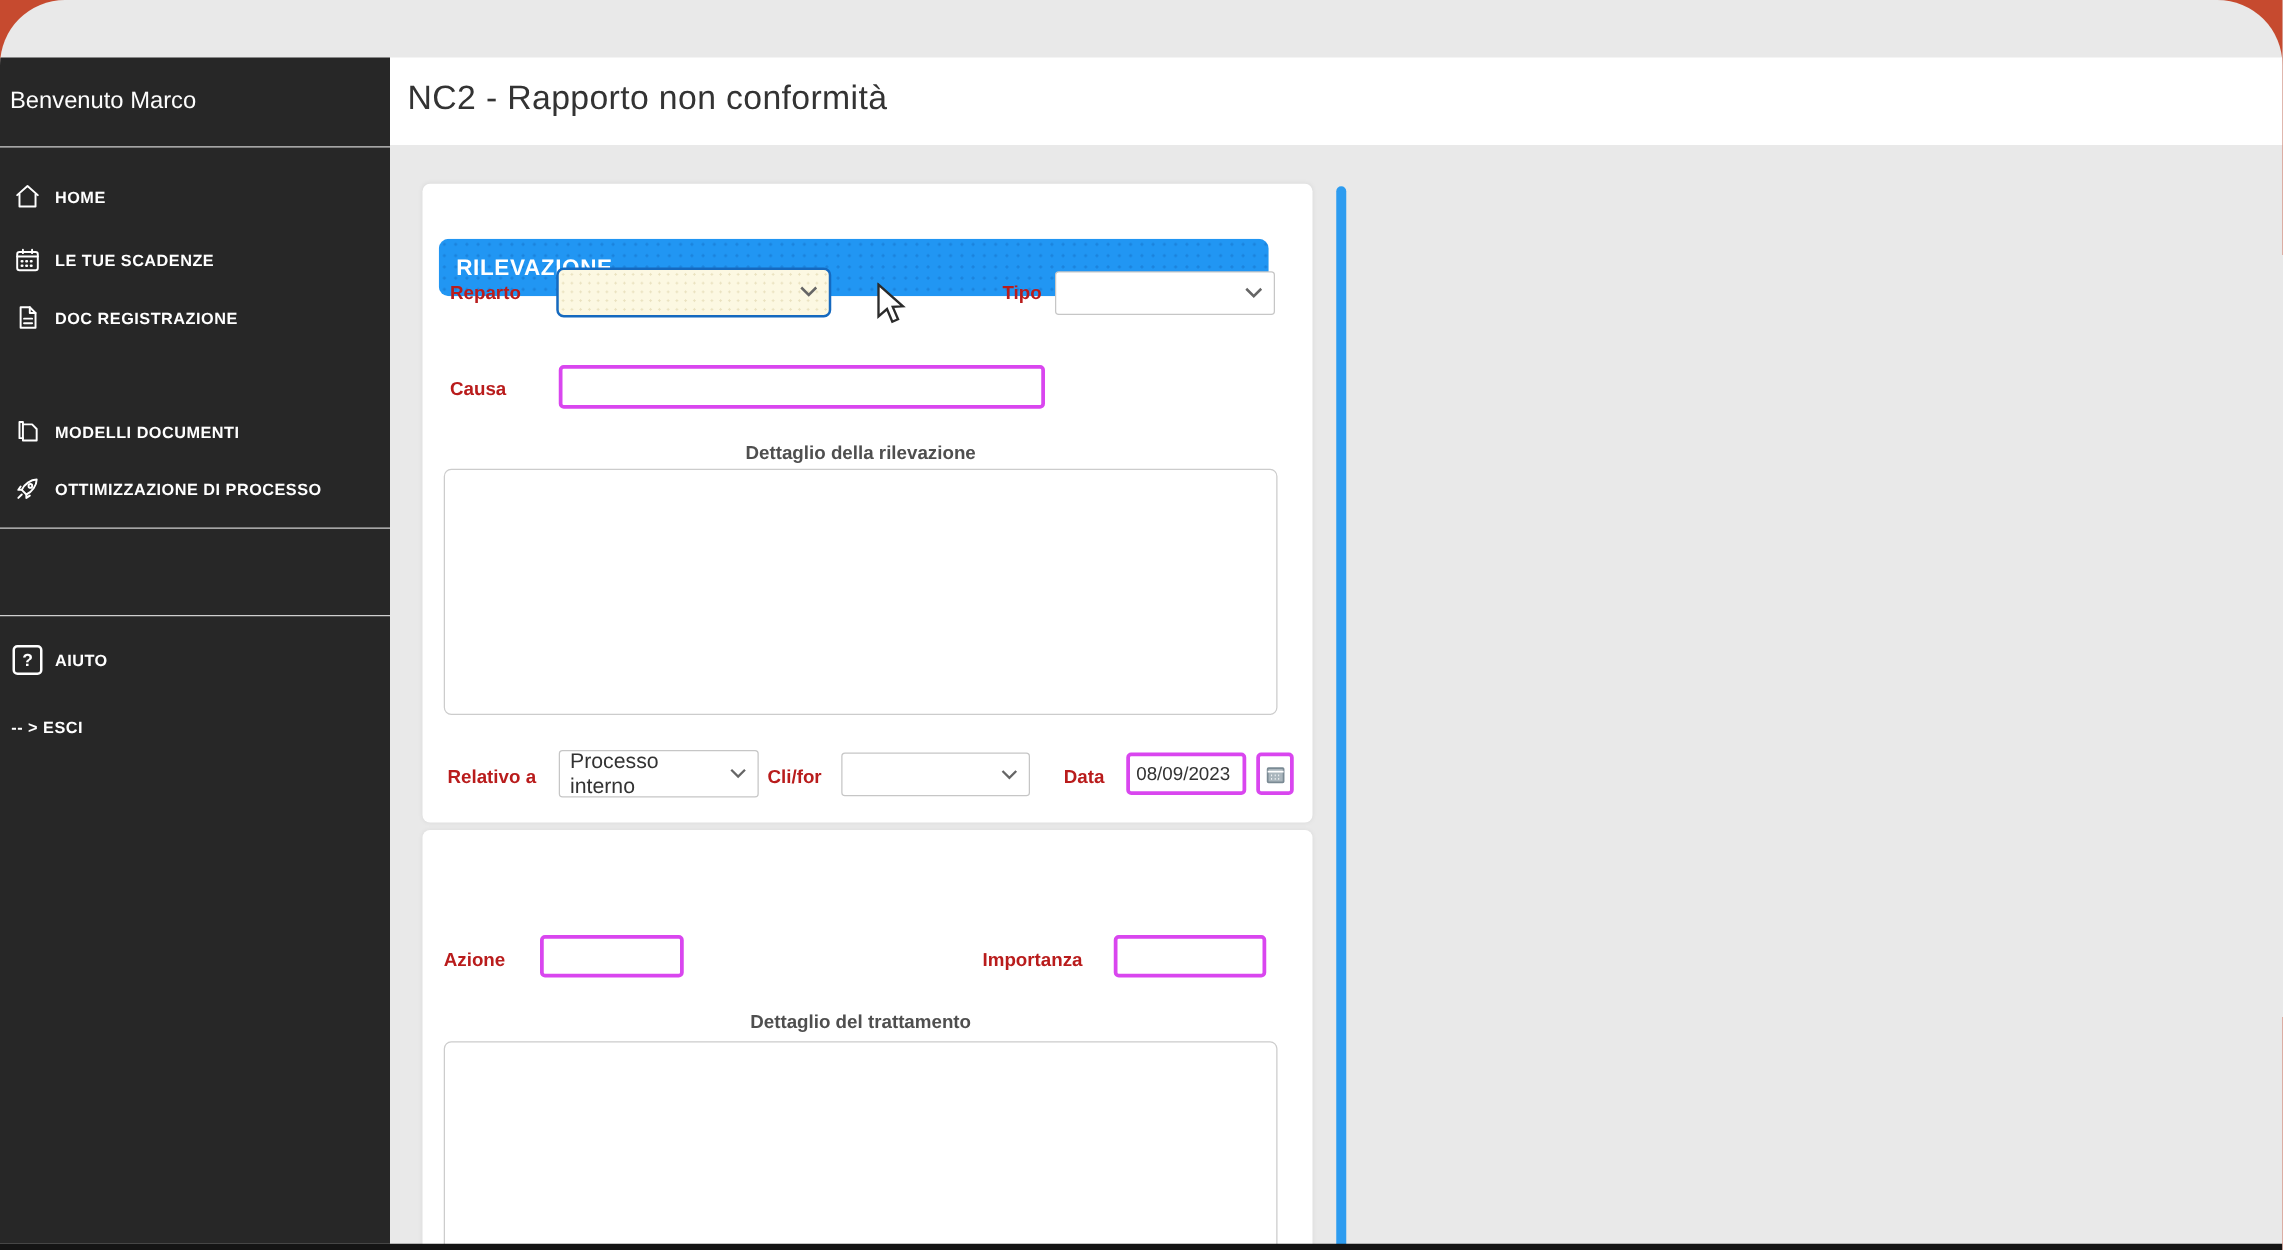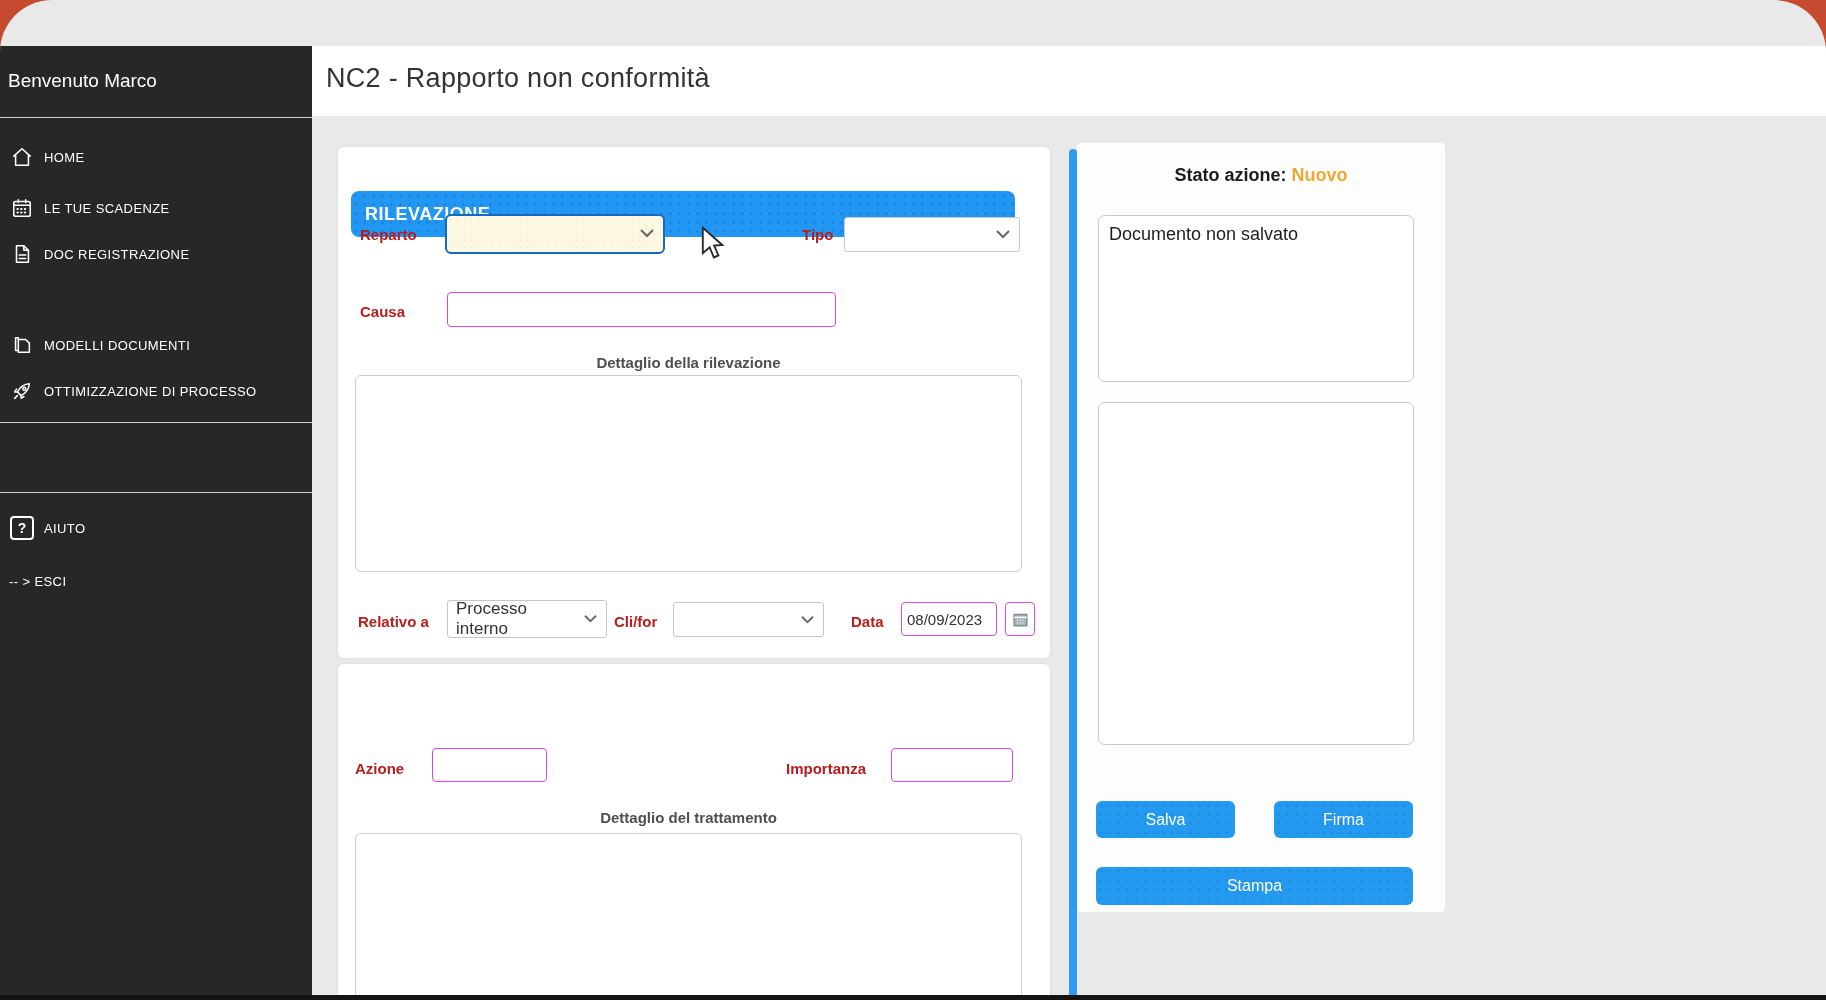--- a/index.html
+++ b/index.html
@@ -35,21 +35,21 @@
   .menu-item{
     position:absolute;left:0;width:100%;height:44px;
     display:flex;align-items:center;cursor:pointer;
   }
   .menu-item .mi-icon{
     position:absolute;left:9px;width:26px;height:26px;
     display:flex;align-items:center;justify-content:center;
   }
   .menu-item .mi-label{
     position:absolute;left:44px;
-    font-size:13px;font-weight:normal;letter-spacing:.4px;color:#fff;
+    font-size:13px;font-weight:bold;letter-spacing:.4px;color:#fff;
   }
   .menu-item.active{background:#2e2e2e;}
   .mi-icon svg{stroke:#fff;fill:none;stroke-width:1.7;stroke-linecap:round;stroke-linejoin:round;}
   .help-box{border:2px solid #fff;border-radius:4px;width:20px;height:20px;
     display:flex;align-items:center;justify-content:center;font-weight:bold;font-size:14px;}
   
   .card{
     position:absolute;background:#fff;border-radius:6px;
     box-shadow:0 0 4px rgba(0,0,0,0.06);
   }
@@ -62,21 +62,21 @@
   }
   .bar-blue{
     background:#2196f3;color:#fff;
     background-image:radial-gradient(rgba(10,80,160,.28) 1px, transparent 1.4px);
     background-size:9px 9px;
     margin-top:15px;
   }
   .bar-gray{background:#e6e6e6;color:#979797;}
   .fld-label{position:absolute;font-size:15px;font-weight:bold;color:#b91c1c;}
   .txt-input{
-    position:absolute;border:1px solid #d946ef;border-radius:4px;background:#fff;
+    position:absolute;border:3px solid #d946ef;border-radius:4px;background:#fff;
     font-family:"Liberation Sans",sans-serif;font-size:15px;color:#333;
     box-sizing:border-box;padding:0 8px;
   }
   .txt-area{
     position:absolute;border:1px solid #ccc;border-radius:6px;background:#fff;
     font-family:"Liberation Sans",sans-serif;font-size:15px;color:#333;
     box-sizing:border-box;padding:6px 10px;resize:none;
   }
   .sel{
     position:absolute;border:1px solid #c6c6c6;border-radius:3px;background:#fff;
@@ -262,30 +262,20 @@
     <input class="txt-input" style="left: 94px; top: 84px; width: 115px; height: 34px;" value="">
 
     <div class="fld-label" style="left:448px;top:96px">Importanza</div>
     <input class="txt-input" style="left: 553px; top: 84px; width: 122px; height: 34px;" value="">
 
     <div class="center-label" style="left:17px;top:145px;width:667px">Dettaglio del trattamento</div>
     <textarea class="txt-area" style="left: 17px; top: 169px; width: 667px; height: 220px;"></textarea>
   </div>
 
   <div id="blue-bar"></div>
-  <div id="action-panel">
-    <div id="status-line">
-      <span>Stato azione:</span><span id="status-value">Nuovo</span>
-    </div>
-    <textarea class="panel-box" style="top: 72px; height: 167px;">Documento non salvato</textarea>
-    <textarea class="panel-box" style="top: 259px; height: 343px;"></textarea>
-    <button class="btn" style="left:19px;top:658px;width:139px;height:37px">Salva</button>
-    <button class="btn" style="left:197px;top:658px;width:139px;height:37px">Firma</button>
-    <button class="btn" style="left:19px;top:724px;width:317px;height:38px">Stampa</button>
-  </div>
 
   <div id="bottom-edge"></div>
 
   <svg id="cursor" viewBox="0 0 14 20">
     <path d="M1 1 L1 16 L5 12.5 L7.5 18.5 L10.2 17.3 L7.7 11.5 L12.5 11.2 Z" fill="#fff" stroke="#2b2b2b" stroke-width="1.1"></path>
   </svg>
 
 </div>
 
 </body></html>

